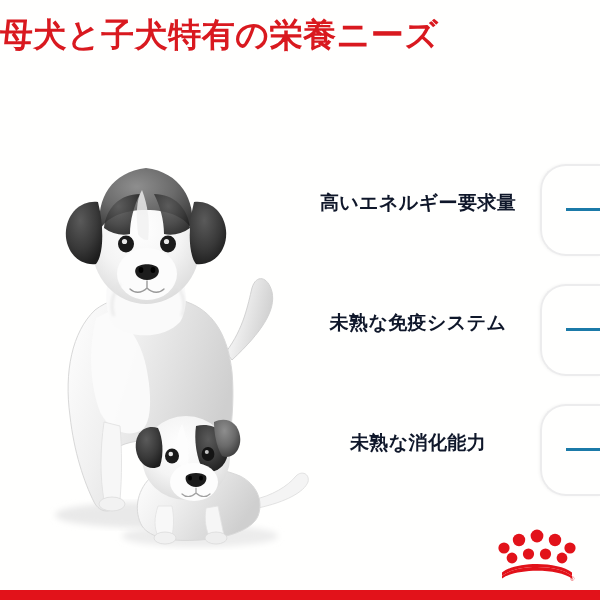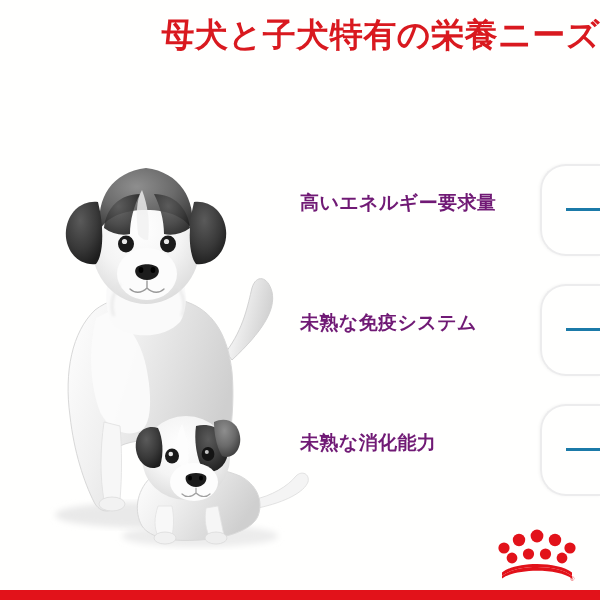--- a/index.html
+++ b/index.html
@@ -22,21 +22,21 @@
 
   
   .title-bar {
     position: absolute;
     left: 0;
     top: 8px;
     width: 600px;
     height: 52px;
     display: flex;
     align-items: center;
-    justify-content: flex-end;
+    justify-content: flex-start;
   }
   .title-text {
     color: #d9191f;
     font-size: 33px;
     font-weight: bold;
     letter-spacing: 0.5px;
     white-space: nowrap;
     line-height: 1;
   }
 
@@ -97,22 +97,22 @@
     width: 34px;
     height: 3px;
     background: #1b7aa8;
   }
 
   .label-text {
     position: absolute;
     left: 0;
     top: 32px;
     width: 236px;
-    text-align: left;
-    color: #701a75;
+    text-align: center;
+    color: #0f172a;
     font-size: 19px;
     font-weight: bold;
     letter-spacing: 0.4px;
     line-height: 1.2;
     white-space: nowrap;
   }
 
   
   .logo {
     position: absolute;

